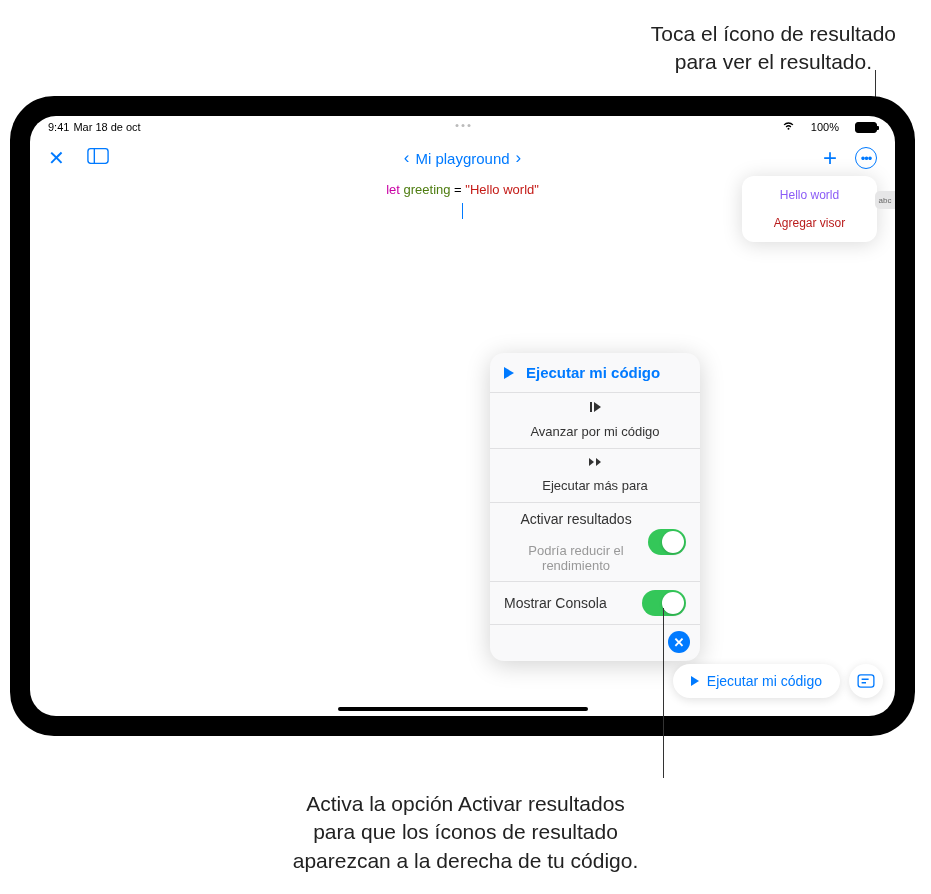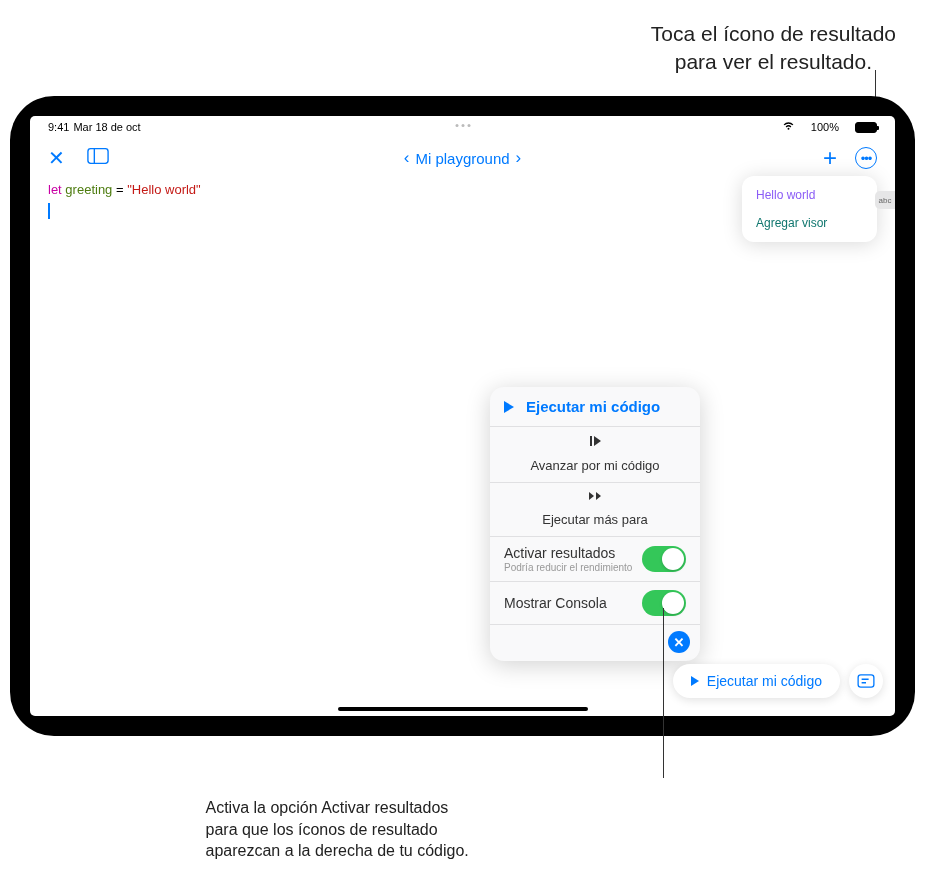--- a/index.html
+++ b/index.html
@@ -18,24 +18,25 @@
       position: absolute;
       top: 20px;
       right: 35px;
       text-align: center;
       font-size: 21px;
       color: #222;
       line-height: 1.35;
     }
     .callout-bottom {
       position: absolute;
-      bottom: 32px;
+      bottom: 19px;
       left: 50%;
       transform: translateX(-50%);
-      font-size: 16px;
+      text-align: center;
+      font-size: 21px;
       color: #222;
       line-height: 1.35;
       width: 520px;
     }
     .callout-line-top {
       position: absolute;
       right: 55px;
       top: 70px;
       width: 1px;
       height: 128px;
@@ -56,23 +57,24 @@
       width: 905px;
       height: 640px;
       background: #000;
       border-radius: 44px;
       padding: 20px;
     }
     .ipad-screen {
       width: 100%;
       height: 100%;
       background: #fff;
-      border-radius: 5px;
+      border-radius: 26px;
       position: relative;
       overflow: hidden;
+      text-align: center;
     }
     .status-bar {
       height: 22px;
       display: flex;
       align-items: center;
       justify-content: space-between;
       padding: 0 18px;
       font-size: 11px;
       font-weight: 500;
       color: #000;
@@ -211,21 +213,21 @@
       box-shadow: 0 2px 20px rgba(0,0,0,0.15);
       padding: 12px 14px;
     }
     .result-text {
       font-size: 12px;
       color: #8b5cf6;
       margin-bottom: 14px;
     }
     .result-link {
       font-size: 12px;
-      color: #0f766e;
+      color: #b91c1c;
     }
     .result-tag {
       position: absolute;
       top: 75px;
       right: 0px;
       width: 20px;
       height: 18px;
       background: #e6e6e7;
       border-radius: 5px 0 0 5px;
       display: flex;
@@ -312,23 +314,23 @@
       border-bottom: 0.5px solid #e0e0e2;
     }
     .menu-toggle:last-of-type {
       border-bottom: none;
     }
     .toggle-label {
       font-size: 14px;
       color: #333;
     }
     .toggle-sublabel {
-      font-size: 10px;
+      font-size: 13px;
       color: #999;
-      margin-top: 1px;
+      margin-top: 16px;
     }
     .toggle {
       width: 44px;
       height: 26px;
       background: #34c759;
       border-radius: 13px;
       position: relative;
     }
     .toggle::after {
       content: '';

